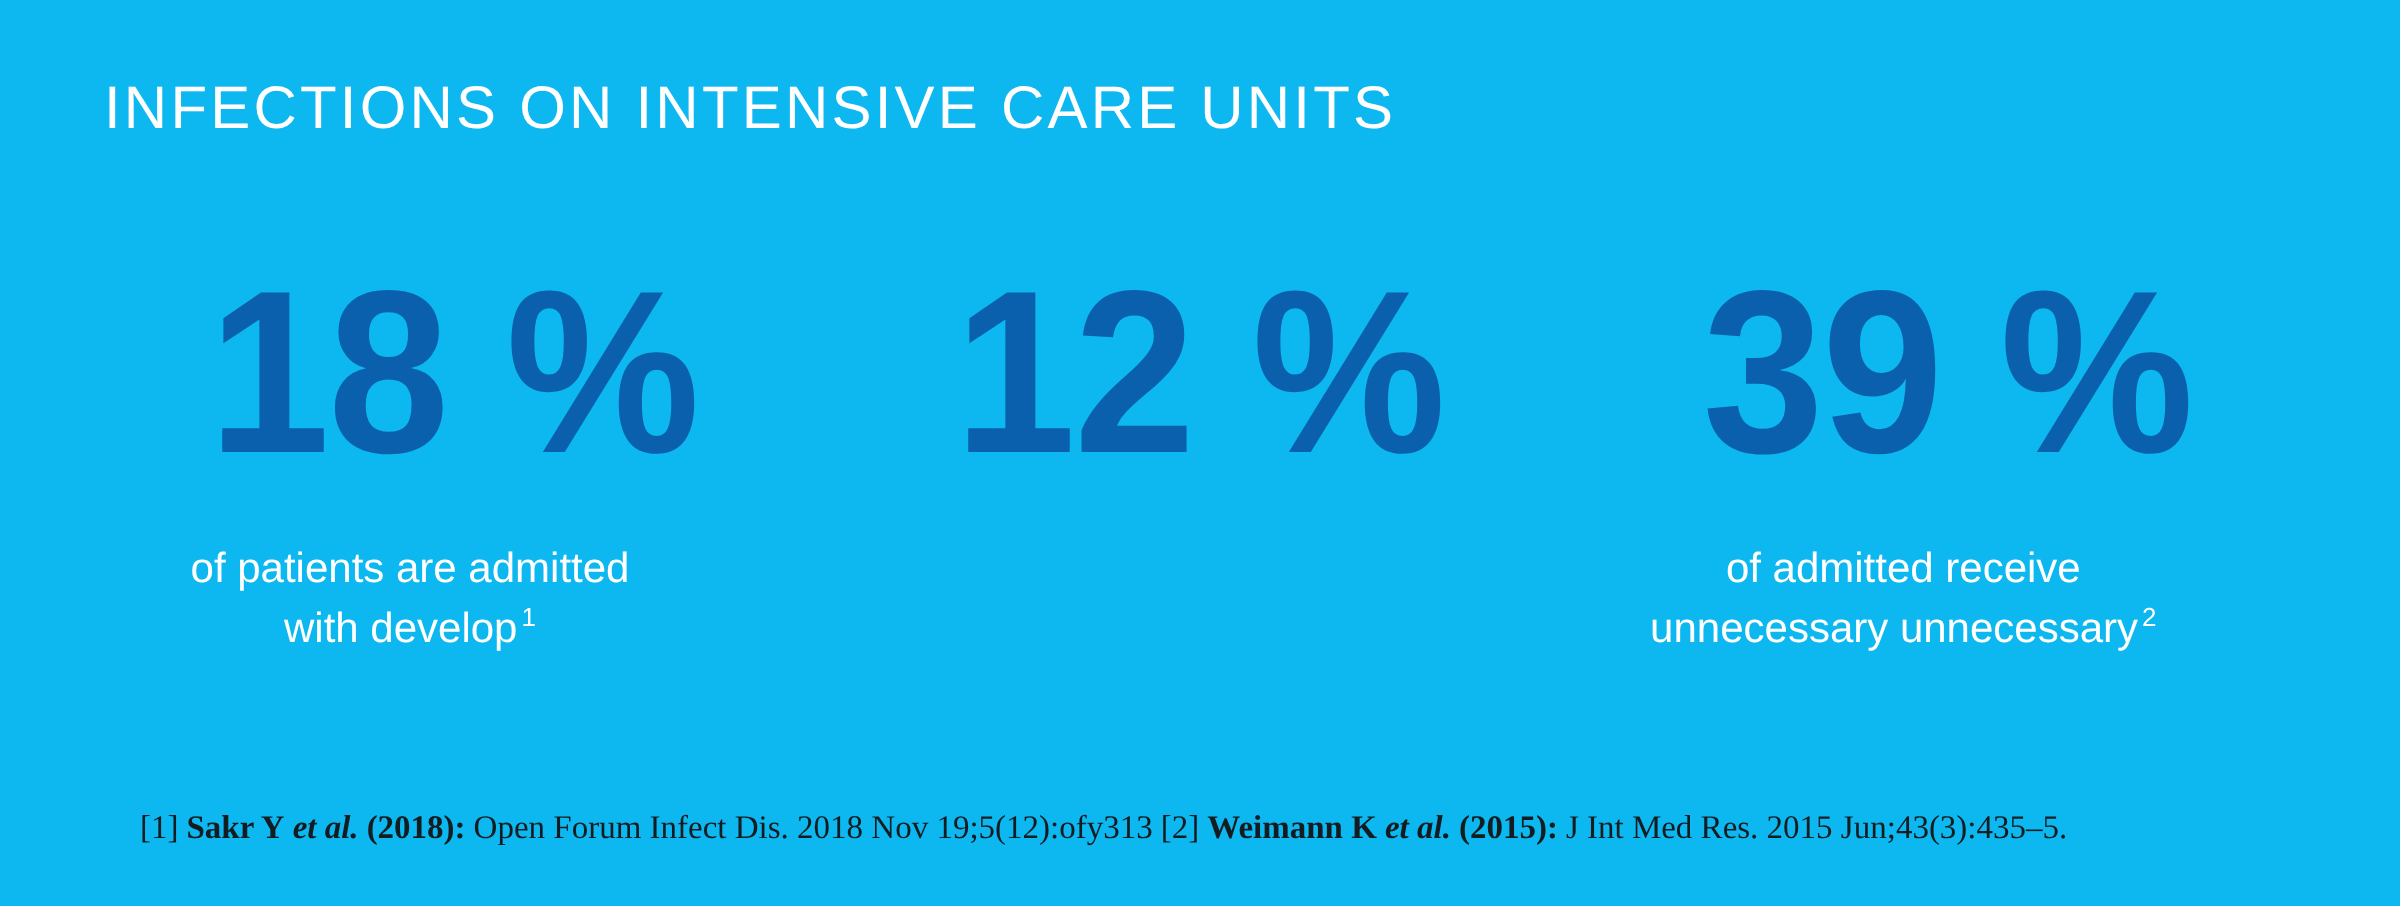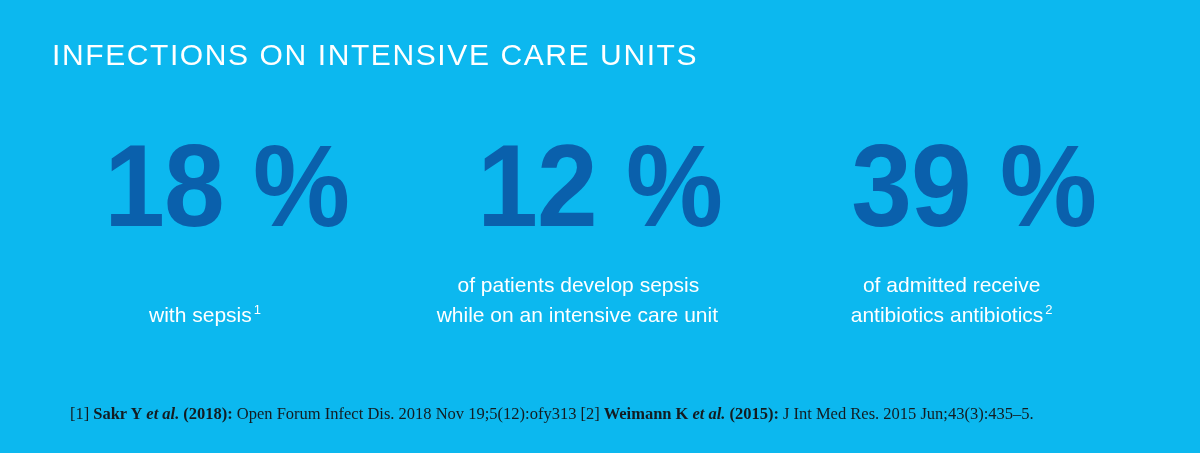--- a/index.html
+++ b/index.html
@@ -121,38 +121,34 @@
 
 <div class="infographic">
 
   <div class="title">INFECTIONS ON INTENSIVE CARE UNITS</div>
 
   <div class="stats">
 
     <div class="stat">
       <div class="stat-value">18 %</div>
       <div class="stat-caption">
-        <br>
-        <span>with sepsis</span><span class="sup">1</span>
+        <span>of patients are admitted</span><br>
+        <span>with develop</span><span class="sup">1</span>
       </div>
     </div>
 
     <div class="stat">
       <div class="stat-value">12 %</div>
-      <div class="stat-caption">
-        <span>of patients develop sepsis</span><br>
-        <span>while on an intensive care unit</span><span class="sup"></span>
-      </div>
     </div>
 
     <div class="stat">
       <div class="stat-value">39 %</div>
       <div class="stat-caption">
         <span>of admitted receive</span><br>
-        <span>antibiotics antibiotics</span><span class="sup">2</span>
+        <span>unnecessary unnecessary</span><span class="sup">2</span>
       </div>
     </div>
 
   </div>
 
   <div class="citations">
     <span class="ref-num">[1]</span><span class="sep"></span><span class="author">Sakr Y</span><span class="sep"></span><span class="etal">et al.</span><span class="sep"></span><span class="year">(2018):</span><span class="sep"></span><span class="source">Open Forum Infect Dis. 2018 Nov 19;5(12):ofy313</span><span class="sep"></span><span class="ref-num">[2]</span><span class="sep"></span><span class="author">Weimann K</span><span class="sep"></span><span class="etal">et al.</span><span class="sep"></span><span class="year">(2015):</span><span class="sep"></span><span class="source">J Int Med Res. 2015 Jun;43(3):435–5.</span>
   </div>
 
 </div>

